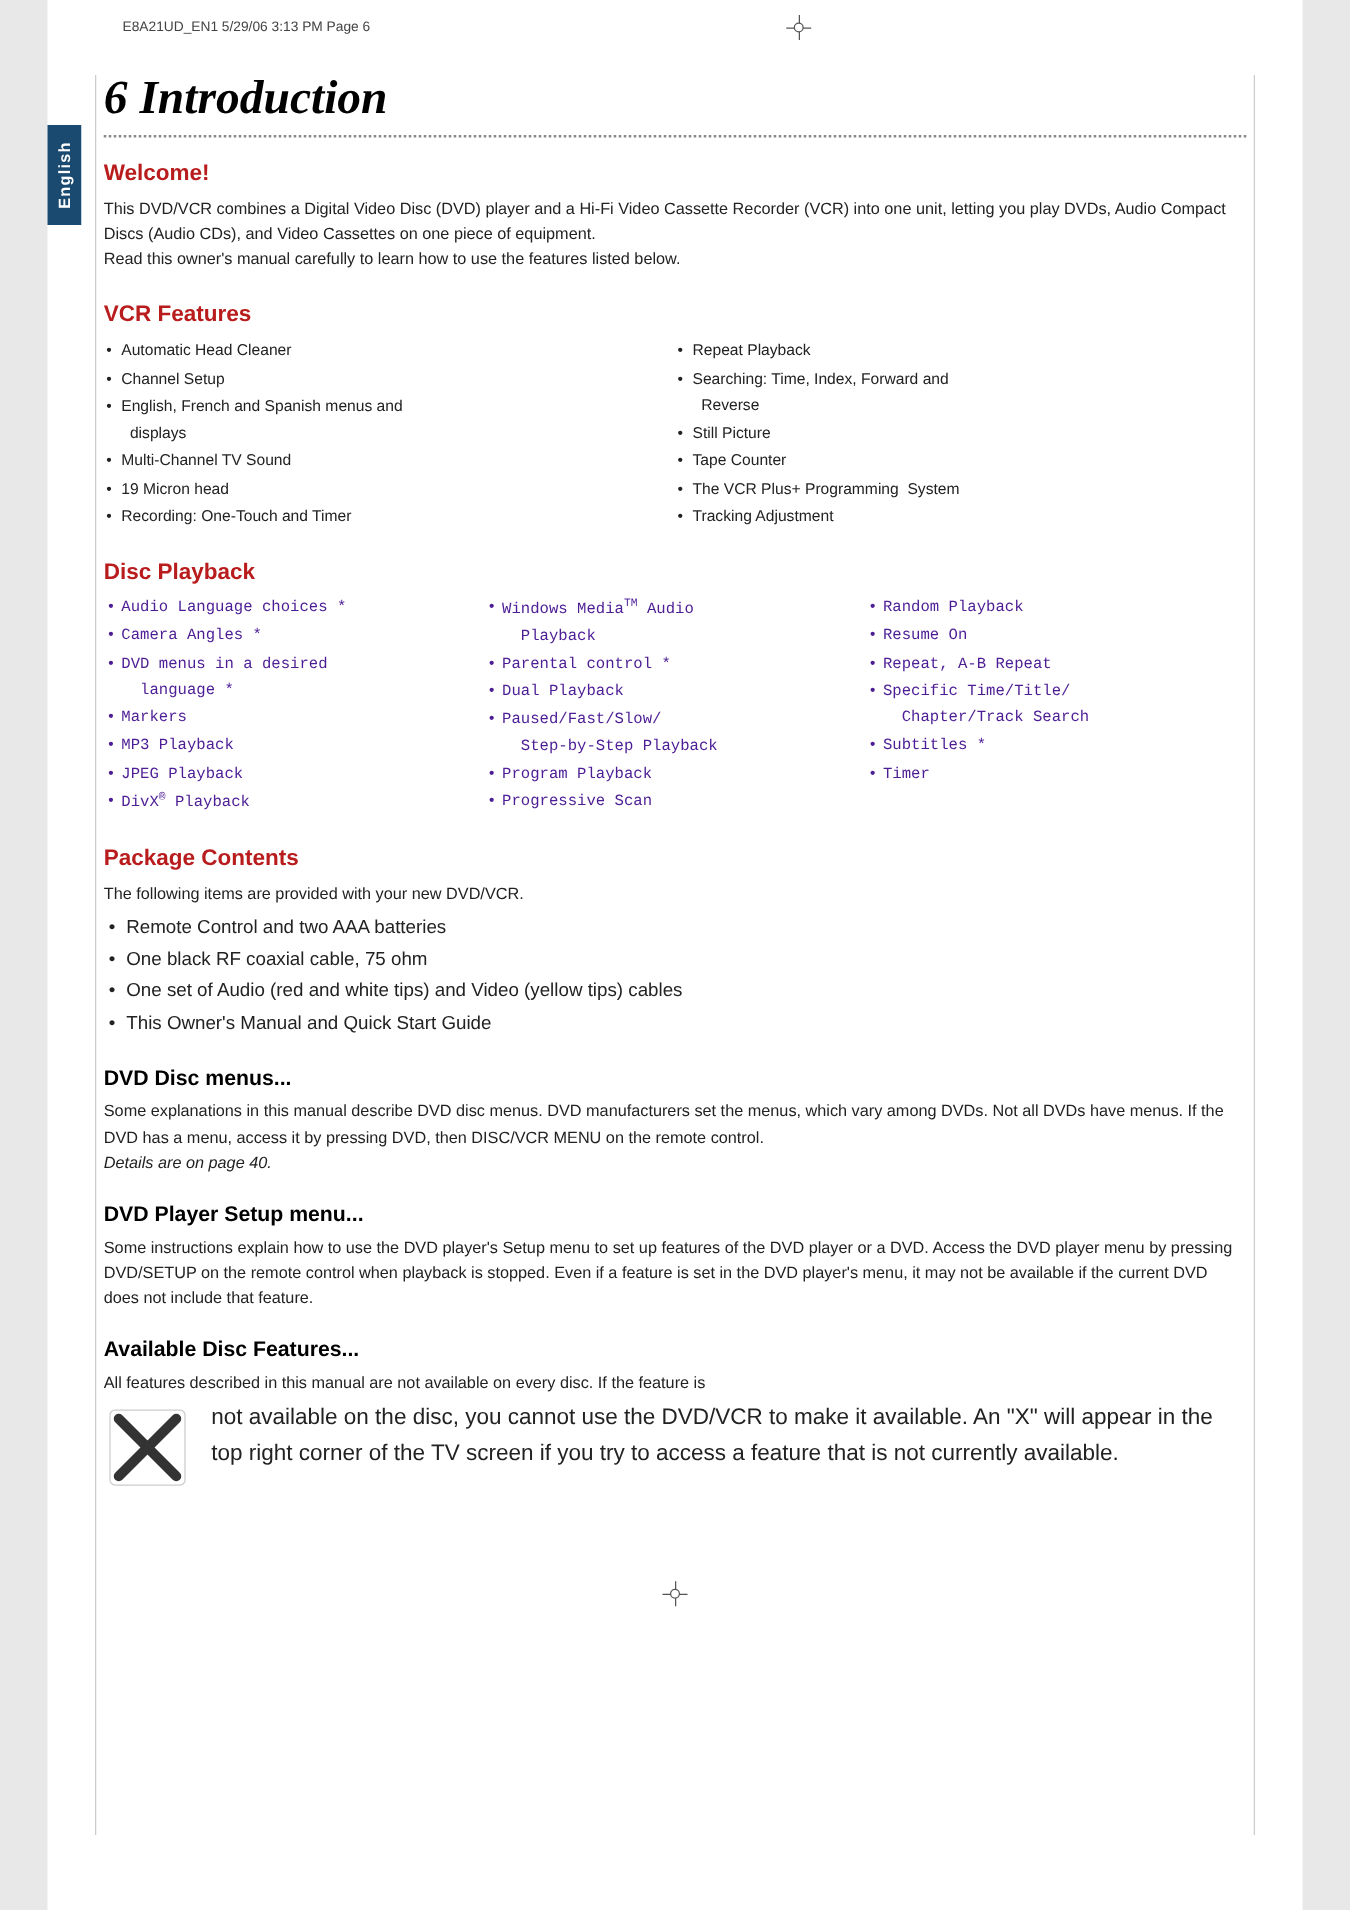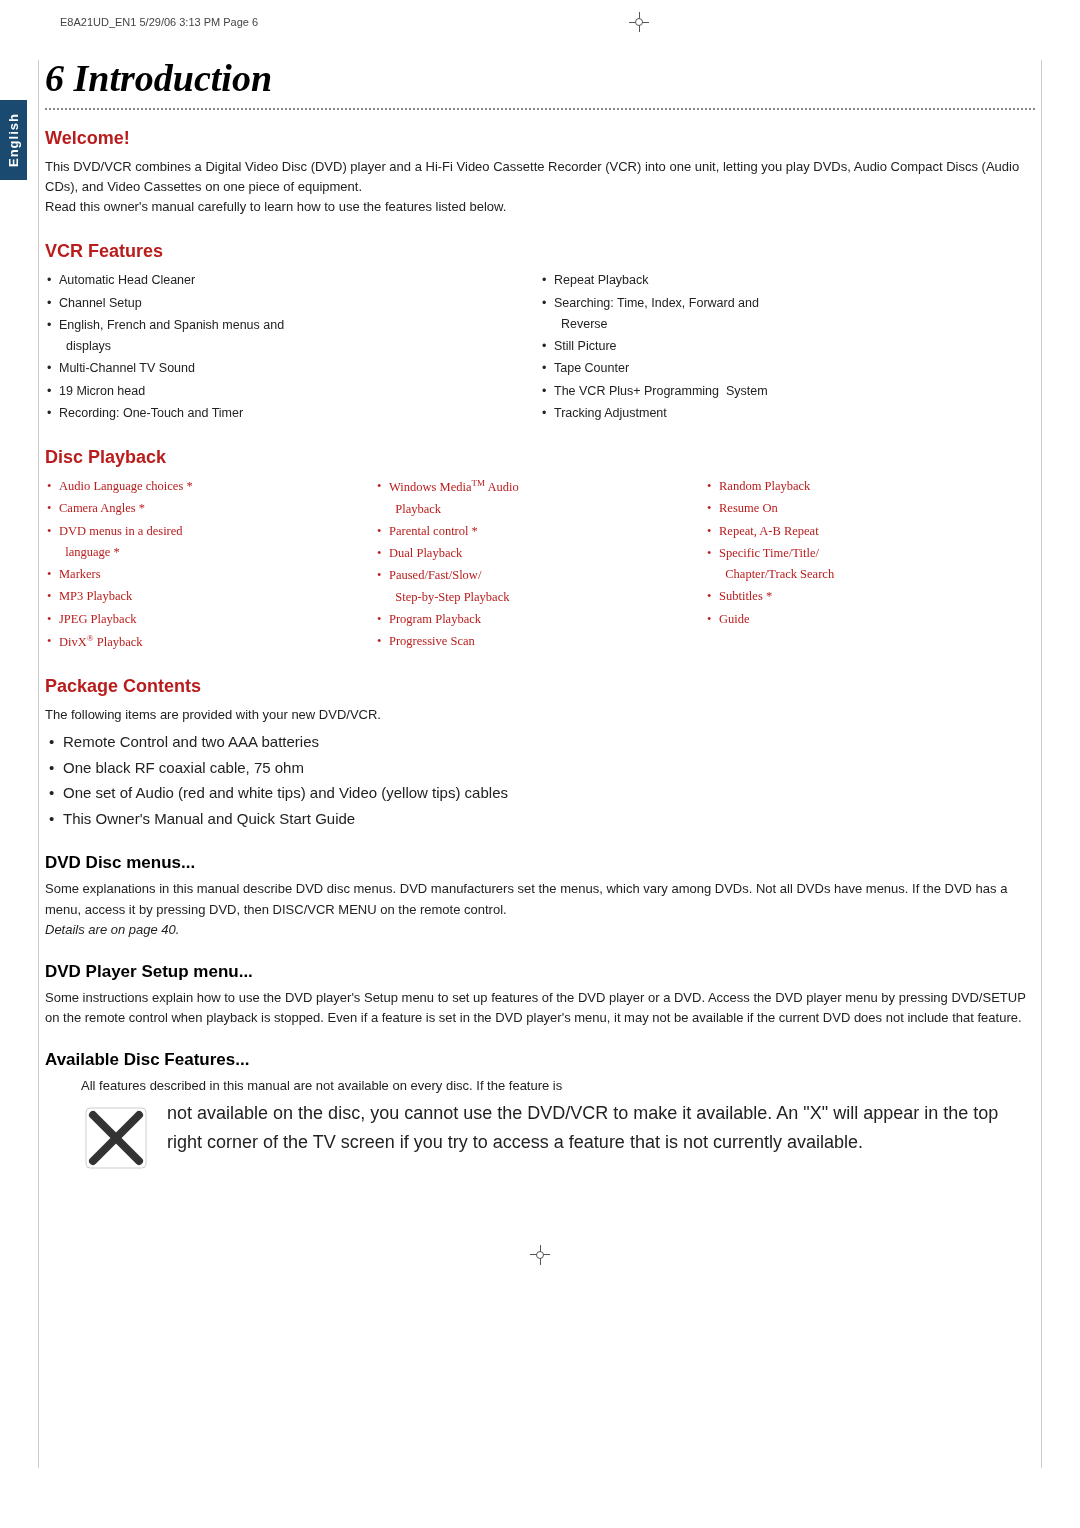--- a/index.html
+++ b/index.html
@@ -7,21 +7,21 @@
     body {
       background: #e8e8e8;
       display: flex;
       justify-content: center;
       align-items: flex-start;
       min-height: 100vh;
       font-family: Arial, sans-serif;
     }
 
     .page-wrapper {
-      width: 1080px;
+      width: 1004px;
       min-height: 1528px;
       background: #fff;
       position: relative;
       padding: 0;
     }
 
     .page-header {
       display: flex;
       justify-content: space-between;
       align-items: center;
@@ -168,23 +168,23 @@
     }
 
     .disc-features-columns {
       display: flex;
       gap: 0;
     }
 
     .disc-col {
       flex: 1;
       font-size: 12.5px;
-      color: #b91c1c;
+      color: #4c1d95;
       line-height: 1.7;
-      font-family: Liberation Serif, serif;
+      font-family: Liberation Mono, monospace;
     }
 
     .disc-col ul {
       list-style: none;
       padding: 0;
       margin: 0;
     }
 
     .disc-col ul li {
       padding-left: 14px;
@@ -396,21 +396,21 @@
             <li>Progressive Scan</li>
           </ul>
         </div>
         <div class="disc-col">
           <ul>
             <li>Random Playback</li>
             <li>Resume On</li>
             <li>Repeat, A-B Repeat</li>
             <li>Specific Time/Title/<br>&nbsp;&nbsp;Chapter/Track Search</li>
             <li>Subtitles *</li>
-            <li>Guide</li>
+            <li>Timer</li>
           </ul>
         </div>
       </div>
     </div>
 
     <div class="package-section">
       <h2 class="section-title">Package Contents</h2>
       <p class="package-text">The following items are provided with your new DVD/VCR.</p>
       <ul class="package-list">
         <li>Remote Control and two AAA batteries</li>
@@ -431,21 +431,21 @@
     <div class="dvd-section">
       <h2 class="dvd-title">DVD Player Setup menu...</h2>
       <p class="dvd-text">
         Some instructions explain how to use the DVD player's Setup menu to set up features of the DVD player or a DVD. Access the DVD player menu by pressing DVD/SETUP on the remote control when playback is stopped. Even if a feature is set in the DVD player's menu, it may not be available if the current DVD does not include that feature.
       </p>
     </div>
 
     <div class="available-section">
       <h2 class="dvd-title">Available Disc Features...</h2>
       <div class="available-content">
-        <div style="font-size:13px; color:#222; line-height:1.6; font-family:Arial,sans-serif;margin-left:36px;">
+        <div style="font-size:13px; color:#222; line-height:1.6; font-family:Arial,sans-serif;">
           <span>All features described in this manual are not available on every disc. If the feature is</span>
           <div style="display:flex; align-items:flex-start; gap:16px; margin-top:2px;">
 
             <svg class="x-icon" viewBox="0 0 70 70" xmlns="http://www.w3.org/2000/svg">
               <rect x="5" y="5" width="60" height="60" rx="4" ry="4" fill="#fff" stroke="#ccc" stroke-width="1"></rect>
               <line x1="12" y1="12" x2="58" y2="58" stroke="#333" stroke-width="8" stroke-linecap="round"></line>
               <line x1="58" y1="12" x2="12" y2="58" stroke="#333" stroke-width="8" stroke-linecap="round"></line>
             </svg>
             <p class="available-text">not available on the disc, you cannot use the DVD/VCR to make it available. An "X" will appear in the top right corner of the TV screen if you try to access a feature that is not currently available.</p>
           </div>

